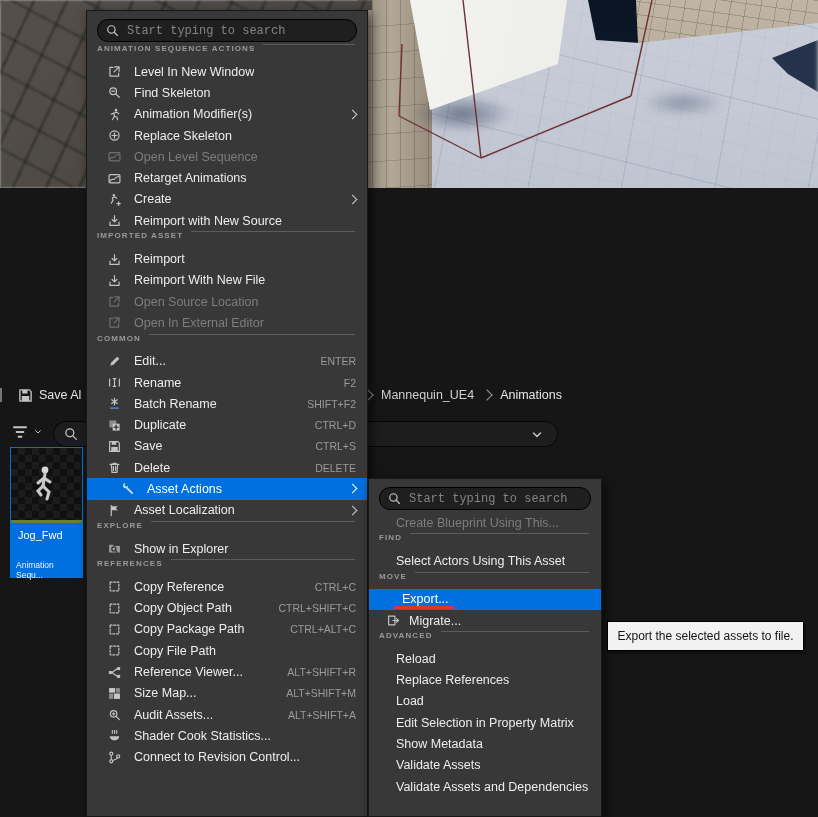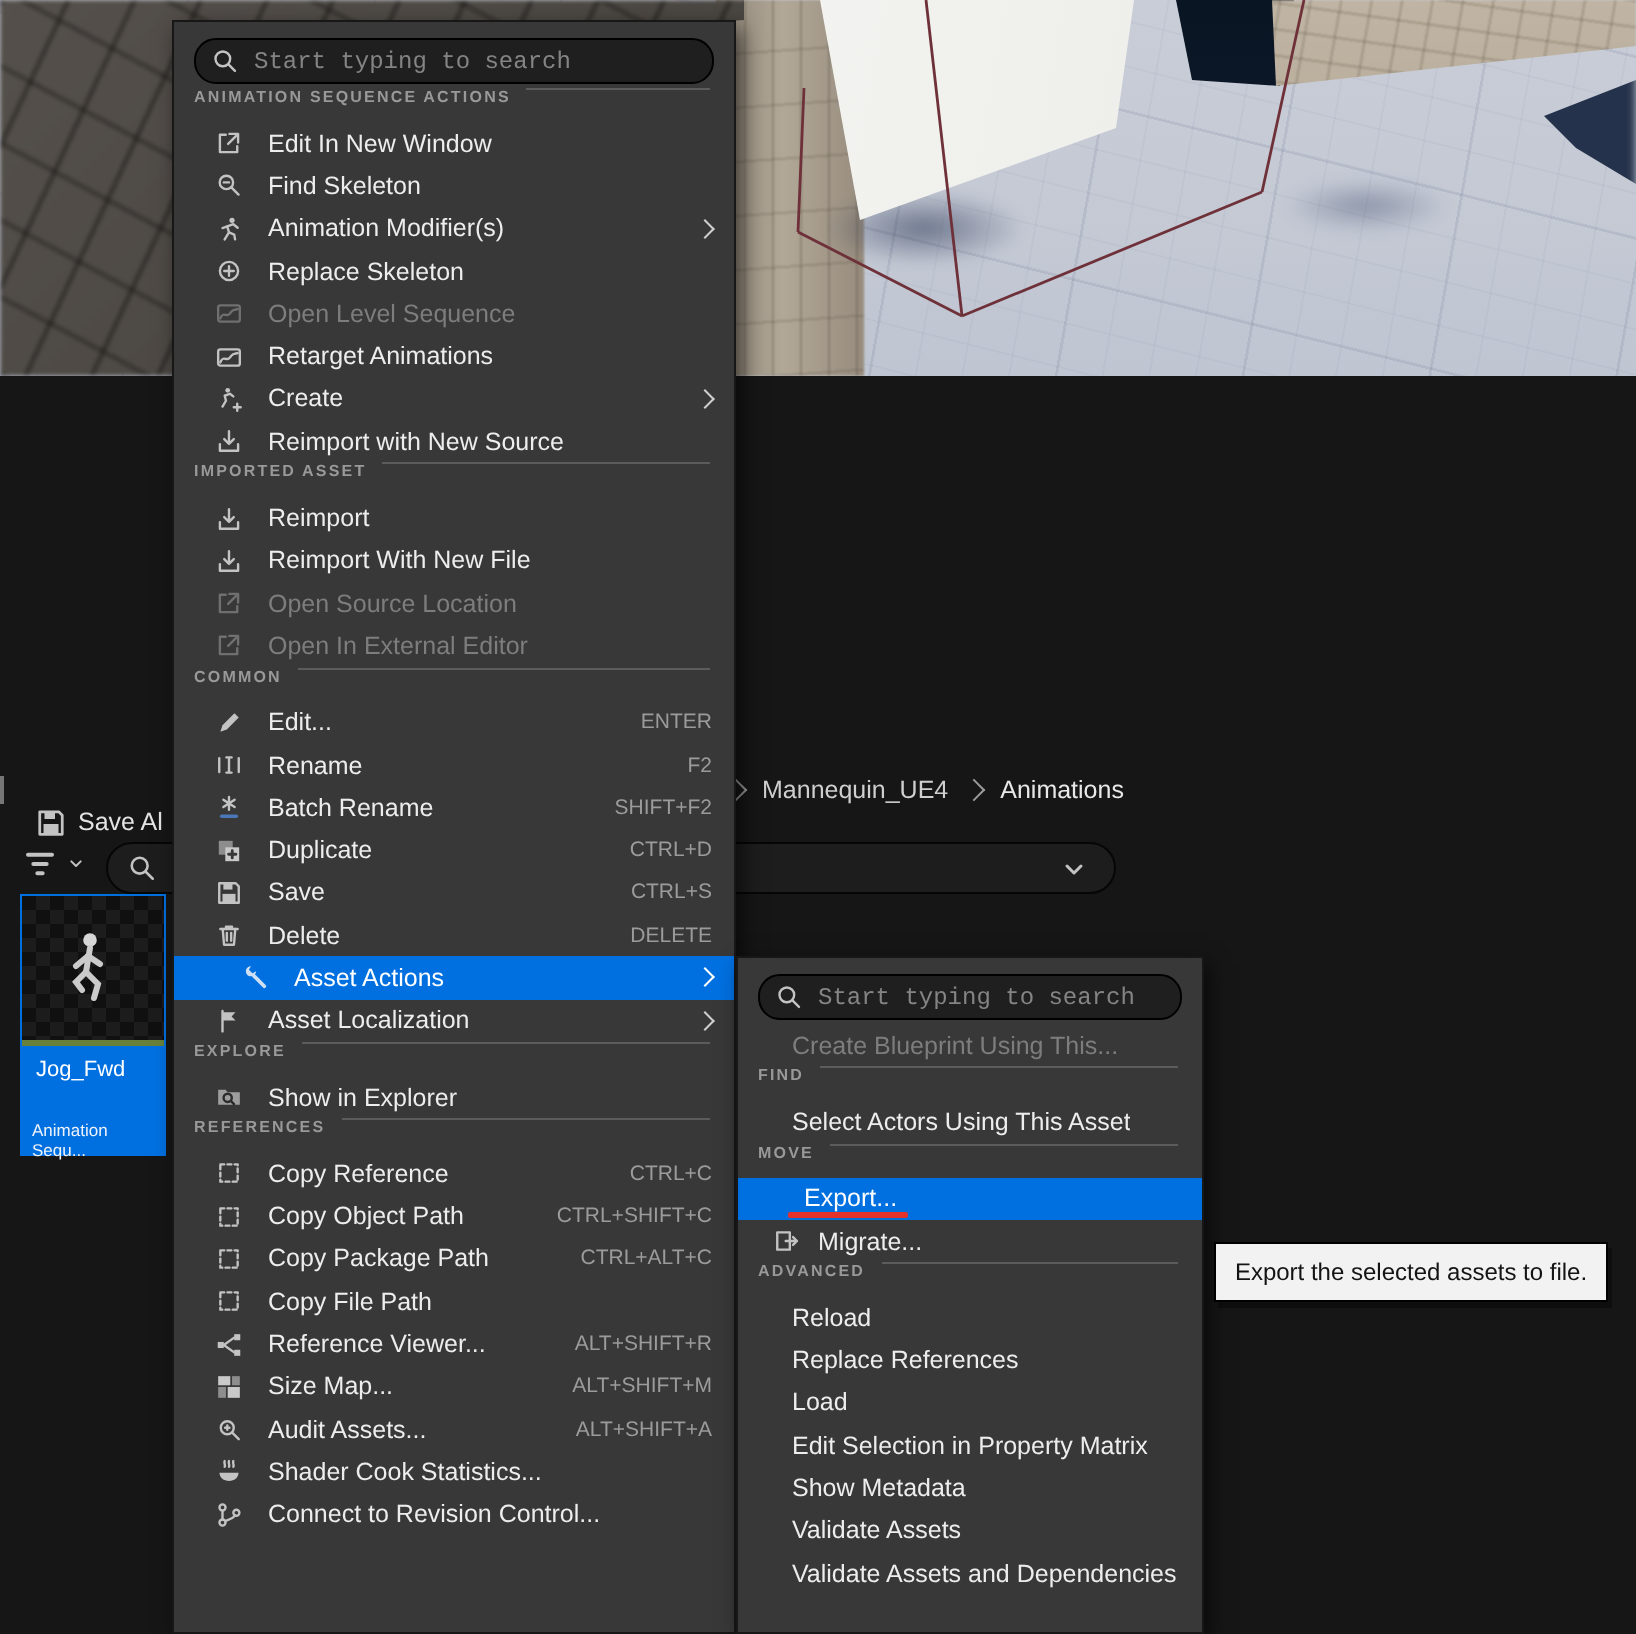--- a/index.html
+++ b/index.html
@@ -53,21 +53,21 @@
       repeating-linear-gradient(28deg,  rgba(22,19,16,.45) 0 2px, transparent 2px 34px),
       linear-gradient(135deg,#55504c 0%,#47433f 50%,#3c3936 100%);
     filter:blur(1px);}
   #vp-wire{left:0;top:0;width:818px;height:188px;}
   #vp-wire path{stroke:#6e3139;stroke-width:1.4;fill:none;}
 
   
   #cb{left:0;top:188px;width:818px;height:629px;background:#161616;}
   #partial-toolbar-glyph{left:0;top:200px;width:6px;height:14px;background:#8f8f8f;
     clip-path:polygon(0 0,2px 0,2px 100%,0 100%);opacity:.8;}
-  #save-all-btn{left:18px;top:212px;height:22px;display:flex;align-items:center;gap:6px;
+  #save-all-btn{left:18px;top:196px;height:22px;display:flex;align-items:center;gap:6px;
     color:#e4e4e4;font-size:12.5px;}
   #breadcrumb{left:364px;top:196px;height:22px;display:flex;align-items:center;gap:9px;
     color:#cfcfcf;font-size:12.5px;}
   #breadcrumb .crumb-sep{width:7px;height:7px;border-top:1.6px solid #9a9a9a;
     border-right:1.6px solid #9a9a9a;transform:rotate(45deg);flex:0 0 auto;}
   #breadcrumb .crumb-last{color:#e8e8e8;}
   #filter-btn{left:10px;top:236px;width:20px;height:16px;}
   #filter-chevron{left:33px;top:240px;width:10px;height:8px;}
   #cb-search{left:53px;top:233px;width:503px;height:24px;border-radius:13px;
     background:#1d1d1d;border:1px solid #060606;display:flex;align-items:center;}
@@ -212,21 +212,21 @@
         <span class="m-sec-line"></span>
       </div>
       <div class="m-item">
         <span class="m-ico">
           <svg viewBox="0 0 12 12" class="ico">
             <path d="M4.5 2.2H1.8v8h8V7.5"></path>
             <path d="M6.2 1.8h4v4"></path>
             <path d="M10 2 5.6 6.4"></path>
           </svg>
         </span>
-        <span class="m-label">Edit In New Window</span>
+        <span class="m-label">Level In New Window</span>
         <span class="m-fill"></span>
       </div>
       <div class="m-item">
         <span class="m-ico">
           <svg viewBox="0 0 12 12" class="ico">
             <circle cx="4.8" cy="4.8" r="3.1"></circle>
             <path d="M7.2 7.2l3.2 3.2"></path>
             <path d="M3.6 4.8h2.4"></path>
           </svg>
         </span>

